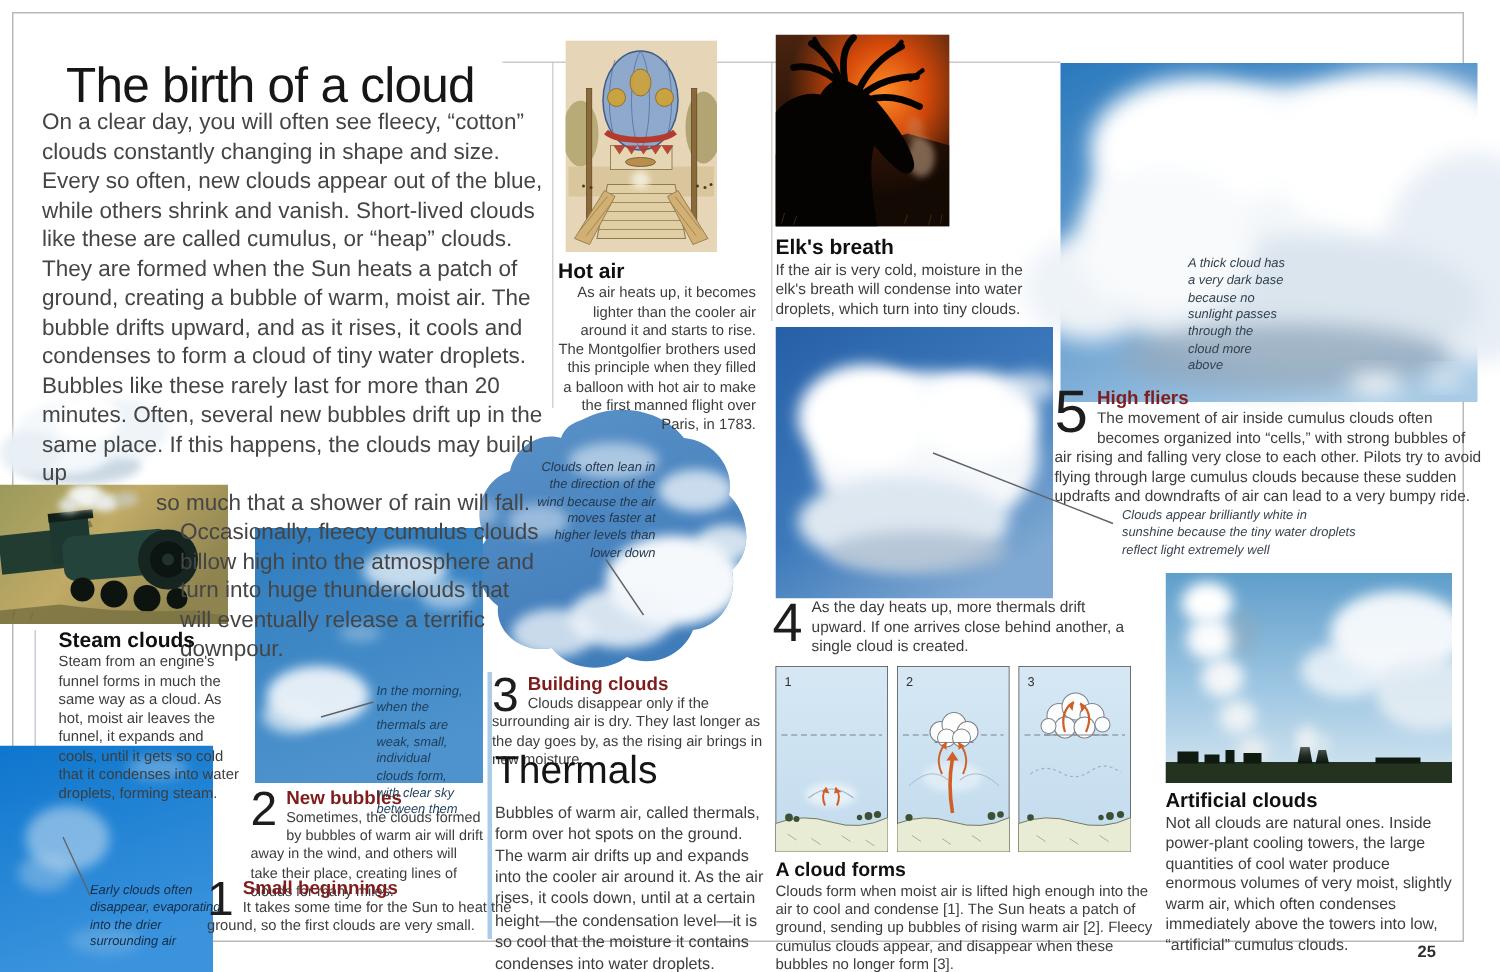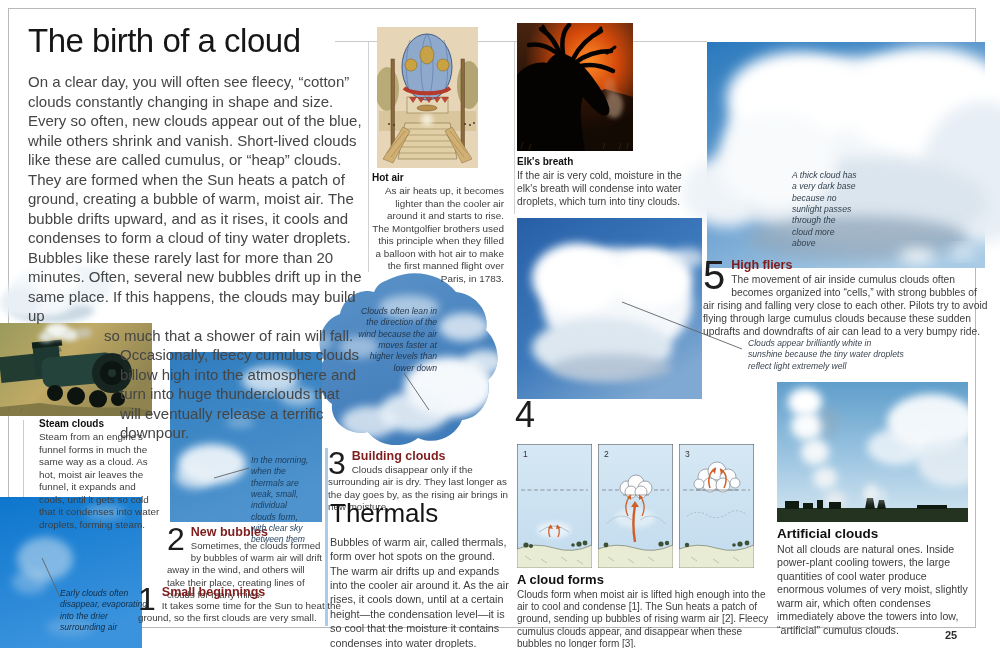--- a/index.html
+++ b/index.html
@@ -10,21 +10,21 @@
   #frame{left:8px;top:8px;width:966px;height:618px;border:1px solid #b9b9b9;z-index:1;}
   .hrule{height:1px;background:#c9c9c9;z-index:2;}
   .vrule{width:1px;background:#d2d2d2;z-index:2;}
   .vrule-blue{width:3px;background:#aacce8;z-index:2;}
   .vrule-steam{width:1px;background:#c5ced6;z-index:2;}
   
   #title{left:28px;top:22px;width:340px;font-size:33px;letter-spacing:-.5px;color:#161616;z-index:4;}
   #intro{left:28px;top:72px;width:336px;font-size:15px;line-height:1.3;color:#454545;z-index:4;}
   #intro .tail{margin-left:92px;text-indent:-16px;}
   .caption{z-index:4;}
-  .caption h3{margin:0 0 2px 0;font-size:10px;font-weight:bold;color:#101010;}
+  .caption h3{margin:0 0 2px 0;font-size:14px;font-weight:bold;color:#101010;}
   .caption p{margin:0;font-size:10.3px;line-height:1.27;color:#3d3d3d;}
   .step{z-index:4;}
   .step .num{float:left;font-size:36px;line-height:.82;font-weight:400;color:#1d1d1d;margin:1px 6px 0 0;}
   .step h4{margin:0 0 1px 0;font-size:12.5px;font-weight:bold;color:#7f1d1d;}
   .step p{margin:0;font-size:10.3px;line-height:1.27;color:#3d3d3d;}
   #thermals h2{margin:0 0 6px 0;font-size:26px;font-weight:400;color:#141414;}
   #thermals p{margin:0;font-size:10.8px;line-height:1.33;color:#3d3d3d;}
   .ann{font-style:italic;font-size:8.6px;line-height:1.32;color:#22364a;z-index:6;}
   #page-num{left:945px;top:629px;font-size:11px;font-weight:bold;color:#2e2e2e;z-index:4;}
   
@@ -37,21 +37,21 @@
 
 <div id="stage">
 
   <div id="frame" class="abs"></div>
   <div class="abs hrule" style="left:335px;top:41px;width:372px;"></div>
   <div class="abs vrule" style="left:368px;top:42px;height:230px;"></div>
   <div class="abs vrule" style="left:514px;top:42px;height:172px;"></div>
   <div class="abs vrule-blue" style="left:325px;top:448px;height:178px;"></div>
   <div class="abs vrule-steam" style="left:23px;top:420px;height:87px;"></div>
 
-  <h1 id="title" class="abs" style="margin:0;font-weight:400;">The birth of a cloud</h1>
+  <h1 id="title" class="abs" style="margin:16px;font-weight:400;">The birth of a cloud</h1>
 
   <div id="intro" class="abs">
     <span>On a clear day, you will often see fleecy, “cotton” clouds constantly changing in shape and size. Every so often, new clouds appear out of the blue, while others shrink and vanish. Short-lived clouds like these are called cumulus, or “heap” clouds. They are formed when the Sun heats a patch of ground, creating a bubble of warm, moist air. The bubble drifts upward, and as it rises, it cools and condenses to form a cloud of tiny water droplets. Bubbles like these rarely last for more than 20 minutes. Often, several new bubbles drift up in the same place. If this happens, the clouds may build up</span>
     <div class="tail">so much that a shower of rain will fall. Occasionally, fleecy cumulus clouds billow high into the atmosphere and turn into huge thunderclouds that will eventually release a terrific downpour.</div>
   </div>
 
   <div class="abs photo" style="left:0;top:250px;width:140px;height:88px;">
     <svg width="140" height="88" viewBox="0 0 140 88" preserveAspectRatio="none">
       <defs>
           <filter id="fb1" x="-40%" y="-40%" width="180%" height="180%">
@@ -373,20 +373,21 @@
 
   <div class="abs step" style="left:703px;top:258px;width:287px;">
     <span class="num" style="font-size:40px;">5</span>
     <h4>High fliers</h4>
     <p>The movement of air inside cumulus clouds often becomes organized into “cells,” with strong bubbles of air rising and falling very close to each other. Pilots try to avoid flying through large cumulus clouds because these sudden updrafts and downdrafts of air can lead to a very bumpy ride.</p>
   </div>
   <div class="abs ann" style="left:748px;top:338px;width:158px;color:#3a4450;">Clouds appear brilliantly white in sunshine because the tiny water droplets reflect light extremely well</div>
 
   <div class="abs step" style="left:515px;top:399px;width:244px;">
     <span class="num">4</span>
+    <p>As the day heats up, more thermals drift upward. If one arrives close behind another, a single cloud is created.</p>
   </div>
 
   <div class="abs" style="left:517px;top:444px;width:240px;display:flex;gap:6px;z-index:3;">
     <svg width="75" height="124" viewBox="0 0 75 124">
       <defs>
           <linearGradient id="psky1" x1="0" y1="0" x2="0" y2="1">
             <stop offset="0" stop-color="#d6e8f4"></stop>
             <stop offset="1" stop-color="#c2dbee"></stop>
           </linearGradient>
       <filter id="pfb1" x="-60%" y="-60%" width="220%" height="220%">

